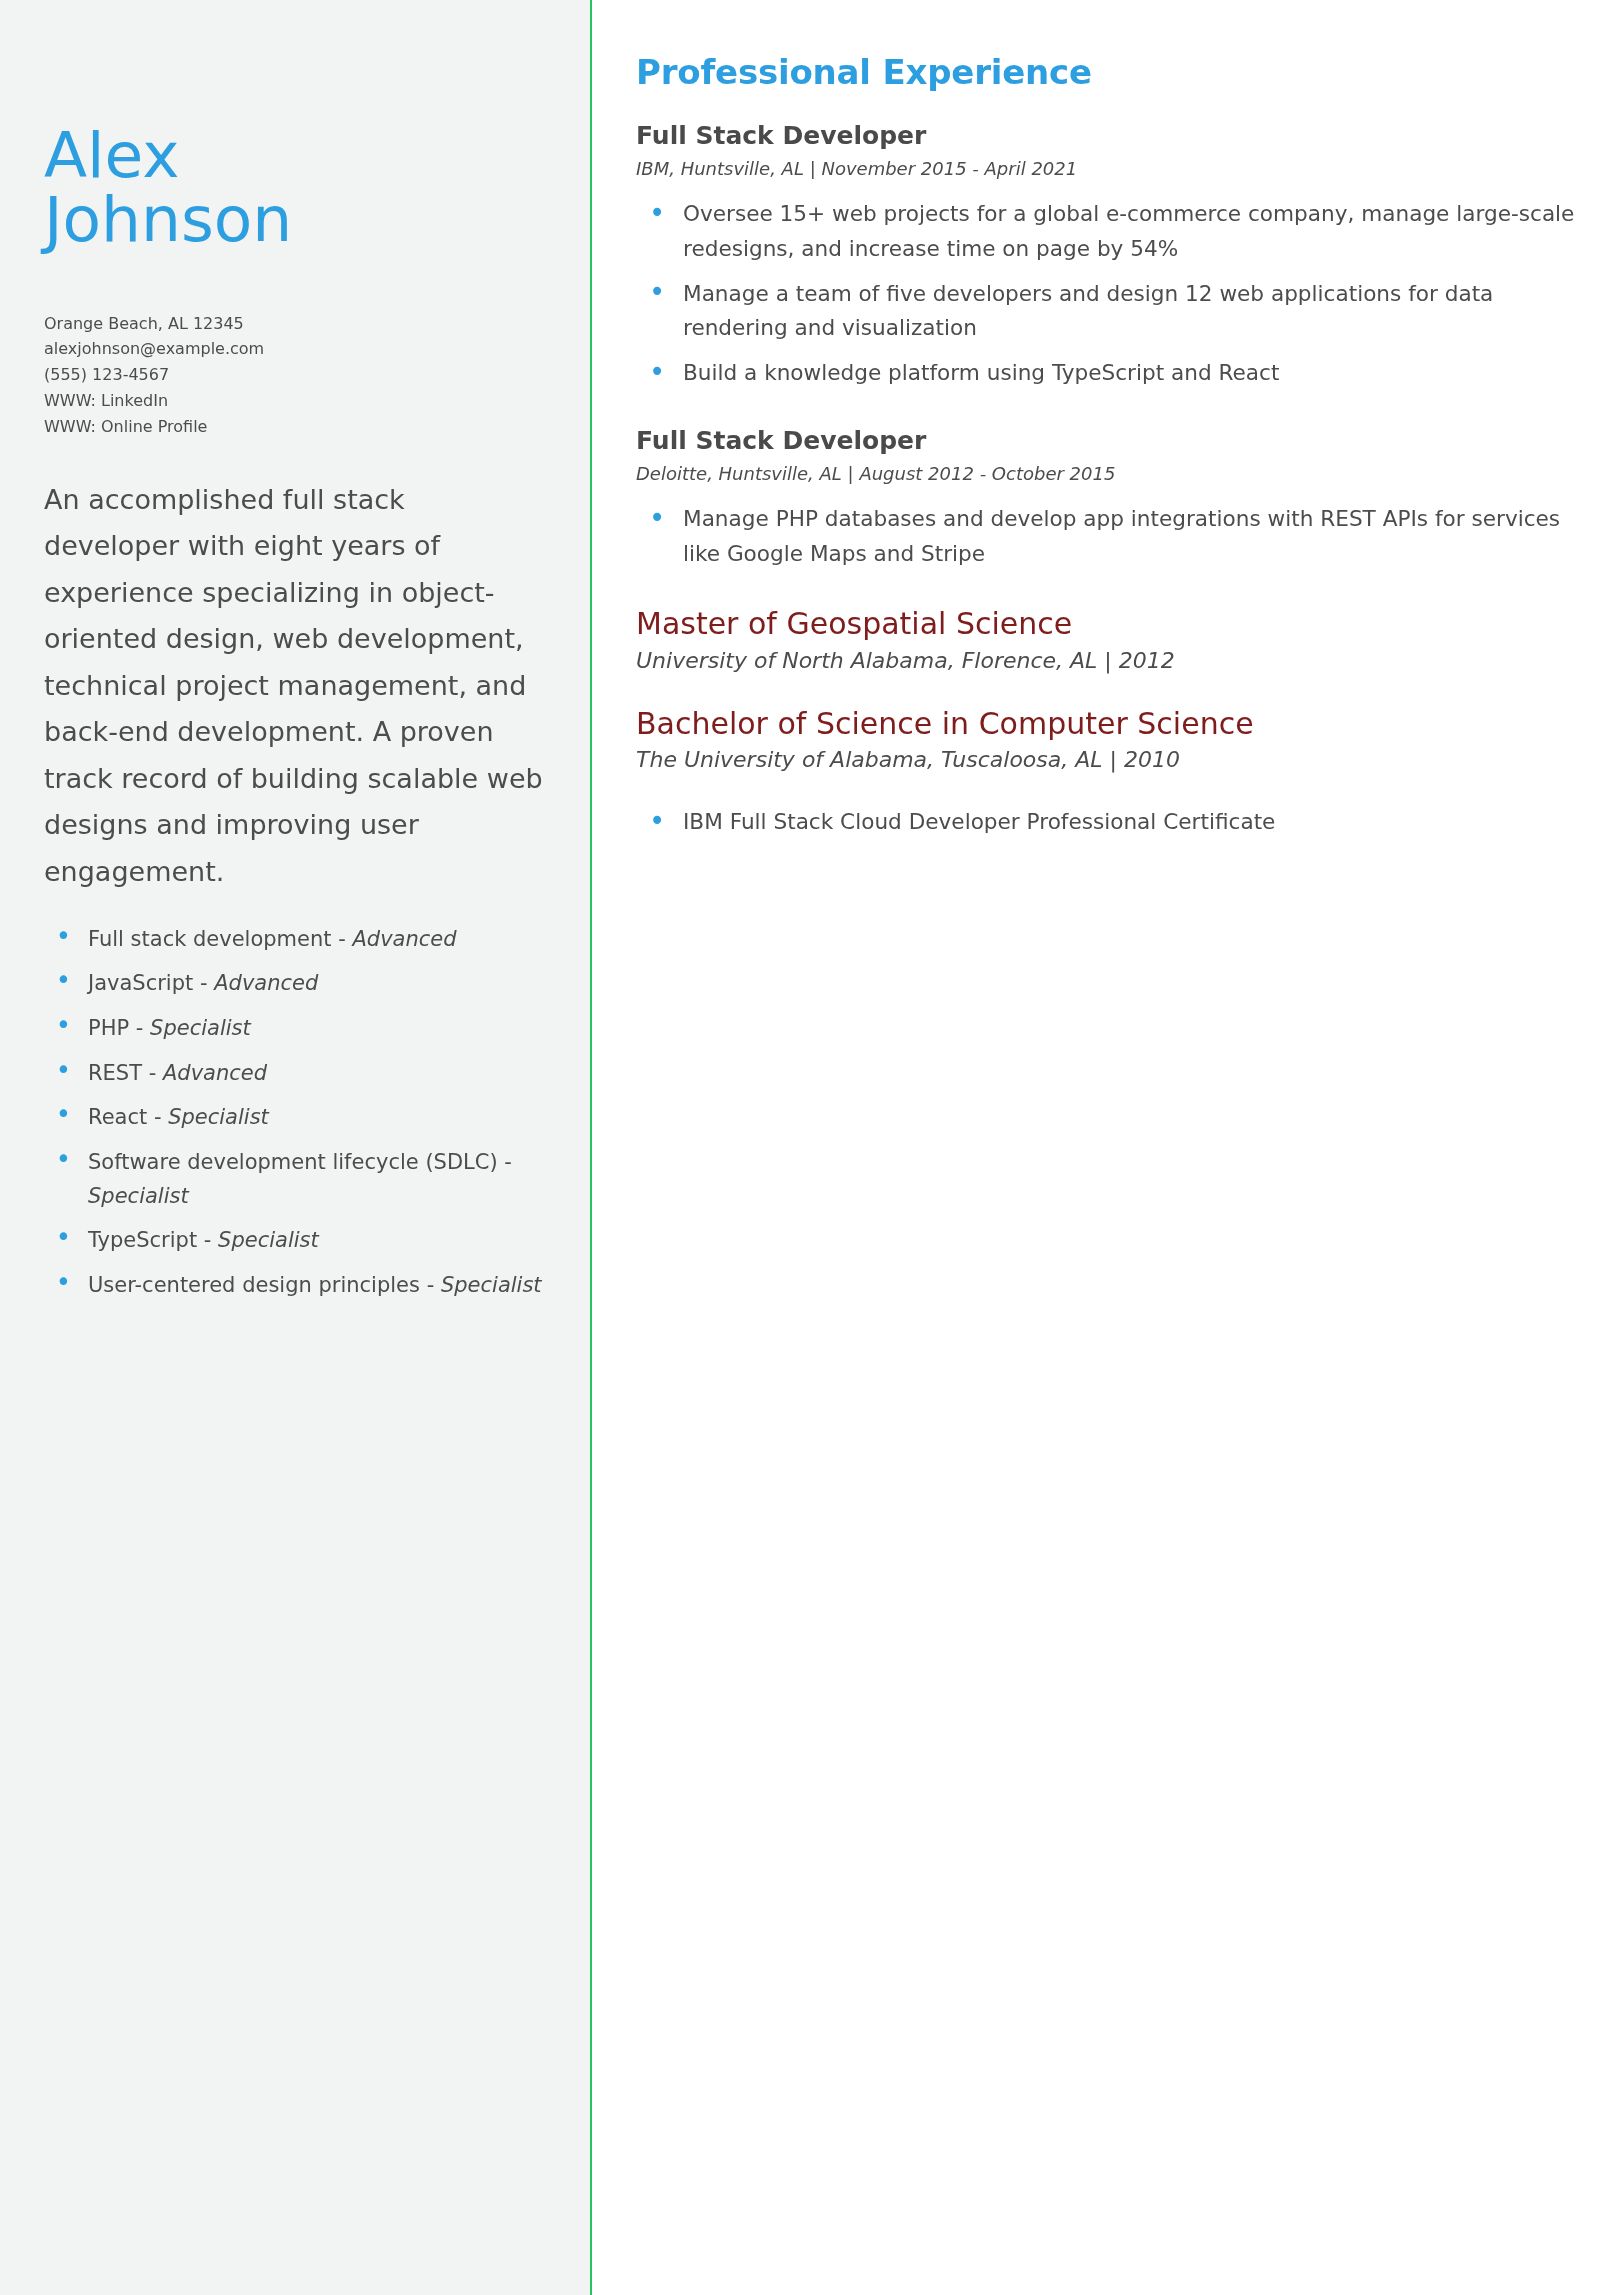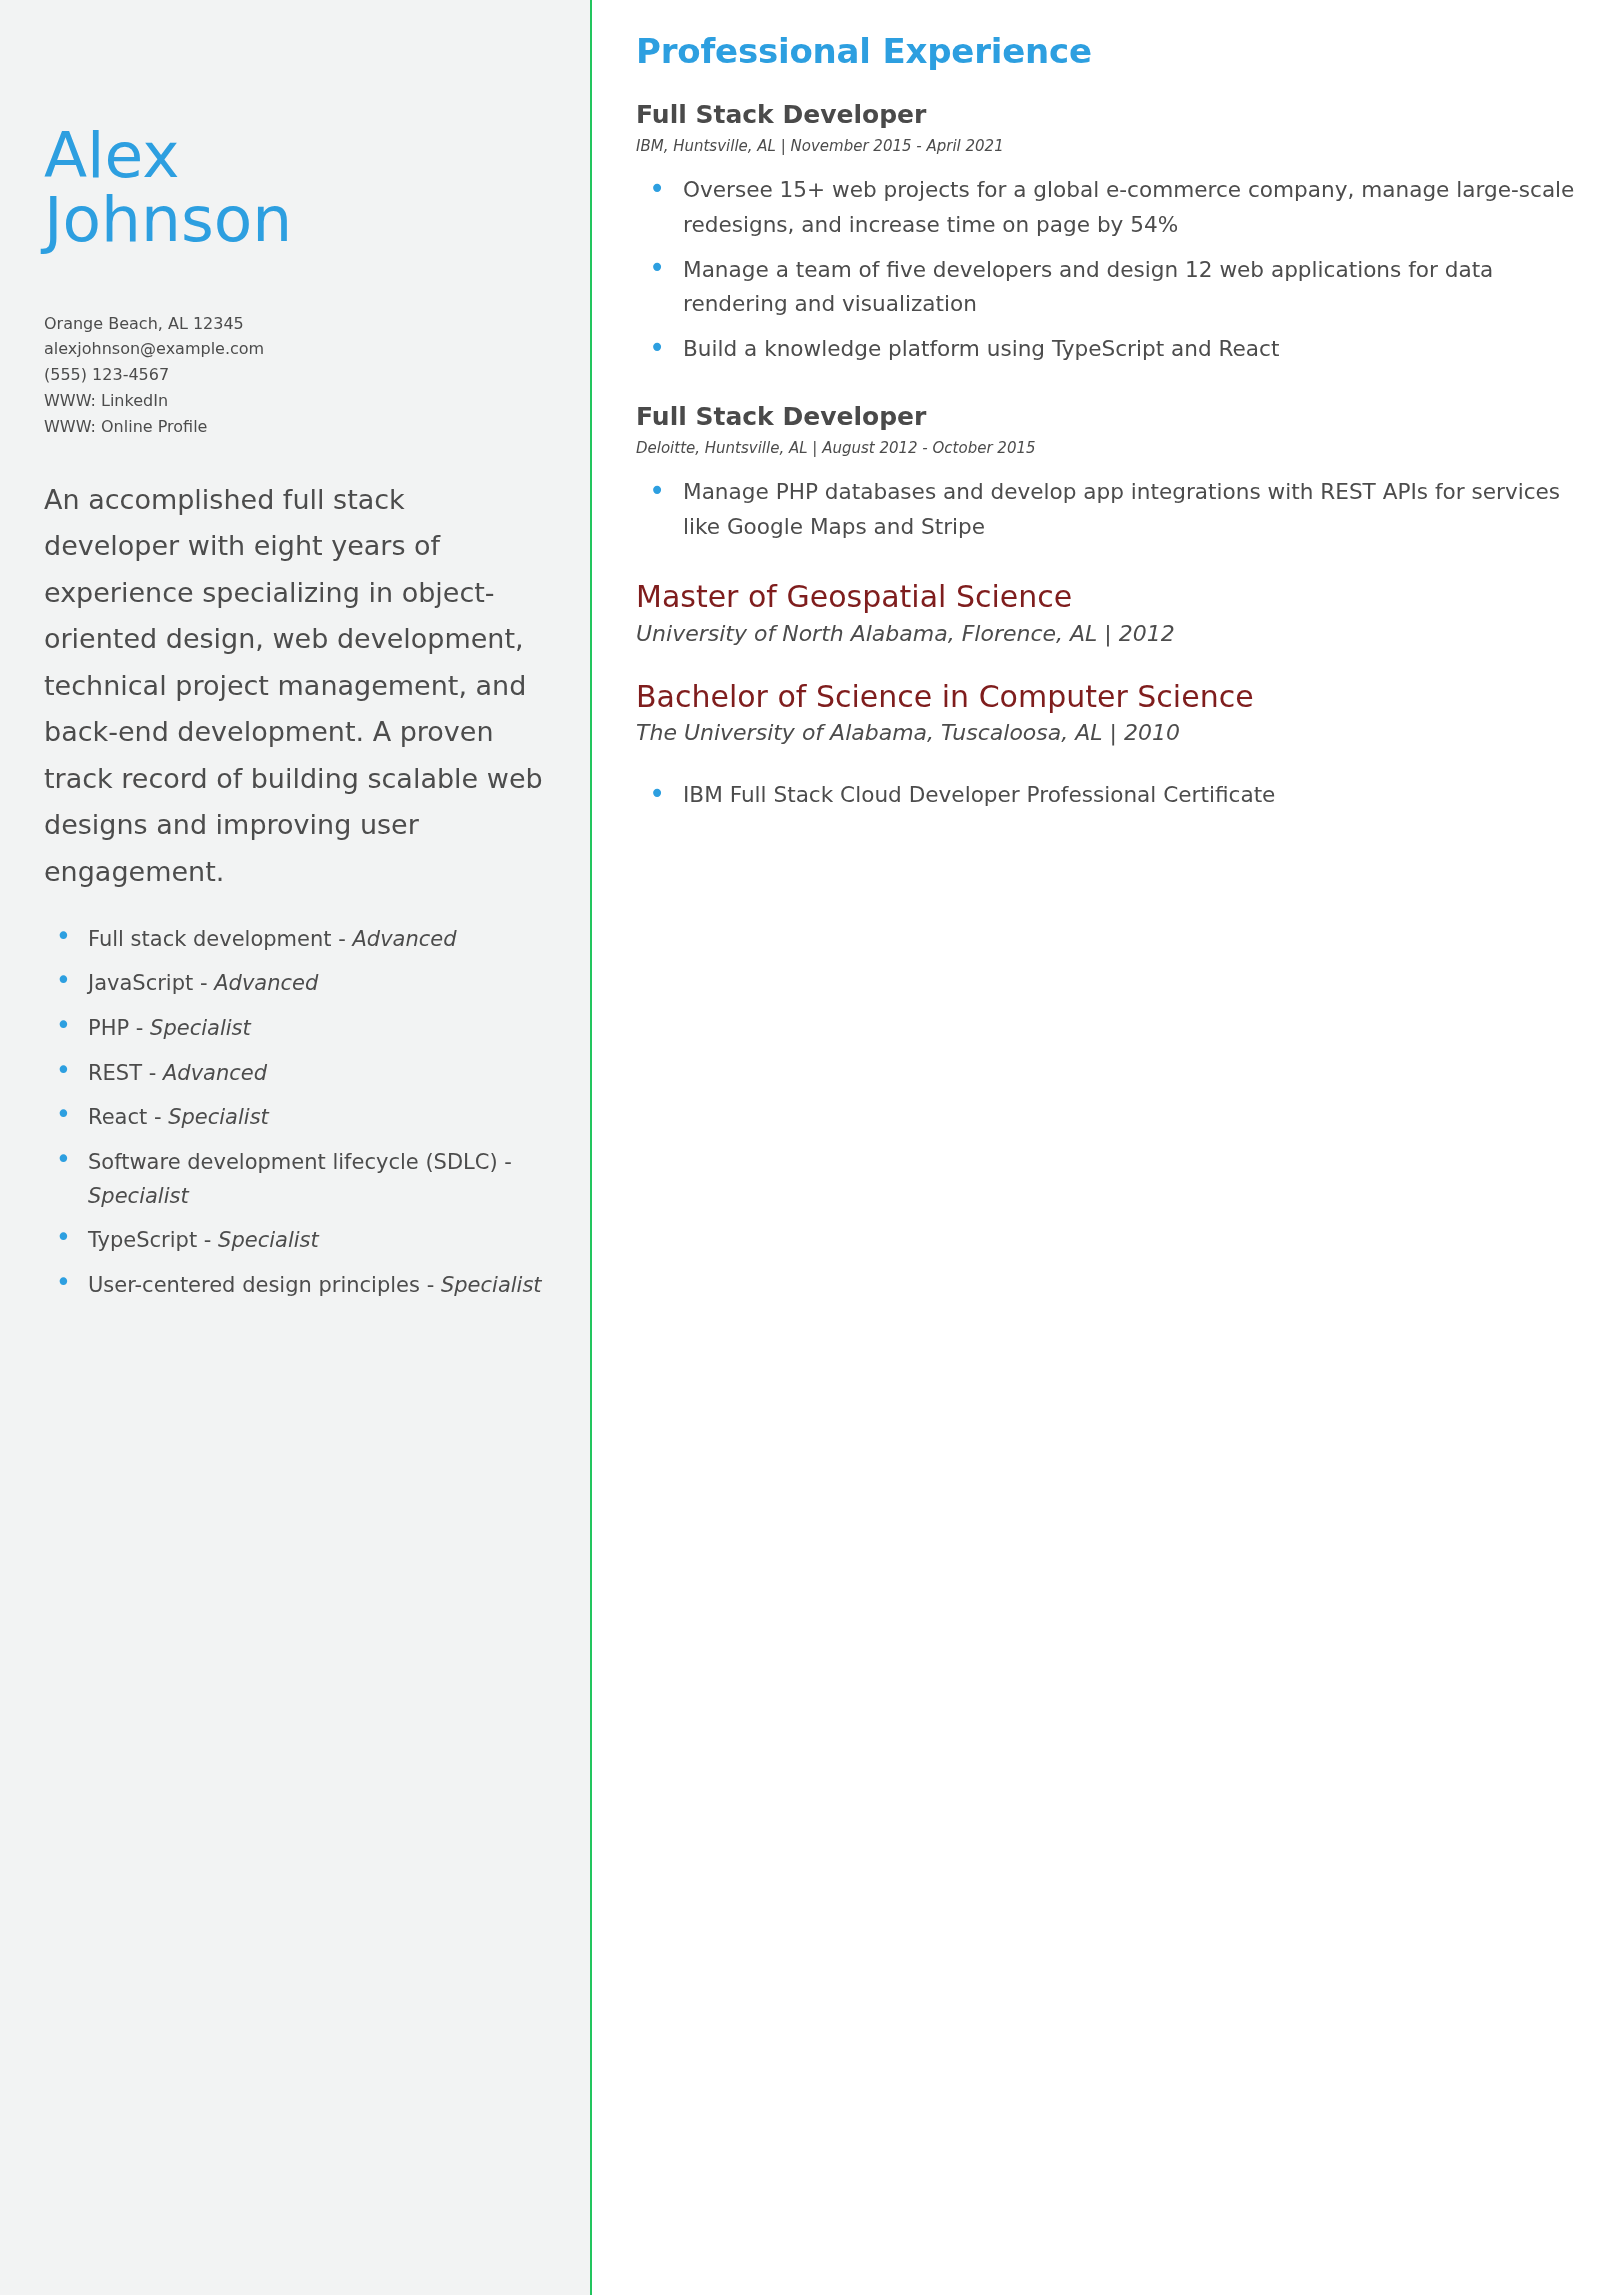--- a/index.html
+++ b/index.html
@@ -89,39 +89,40 @@
     line-height: 1.3;
   }
   .lvl {
     font-style: italic;
   }
   
   .main {
     flex: 1;
     box-sizing: border-box;
     padding: 31px 30px 0 44px;
+    margin-top: 21px;
   }
   .main-heading {
     color: #2d9fe0;
     font-size: 34px;
     font-weight: 700;
     margin: 0 0 29px 0;
     letter-spacing: -0.2px;
   }
   .main-heading.spaced {
     margin-top: 56px;
   }
   .job-title {
     font-size: 25px;
     font-weight: 700;
     color: #4a4a4a;
     margin: 0 0 7.9px 0;
   }
   .job-meta {
-    font-size: 15px;
+    font-size: 18px;
     font-style: italic;
     color: #4c4c4c;
     margin: 0 0 18.3px 0;
   }
   ul.bullets {
     list-style: none;
     margin: 0 0 35px 0;
     padding: 0;
   }
   ul.bullets li {

